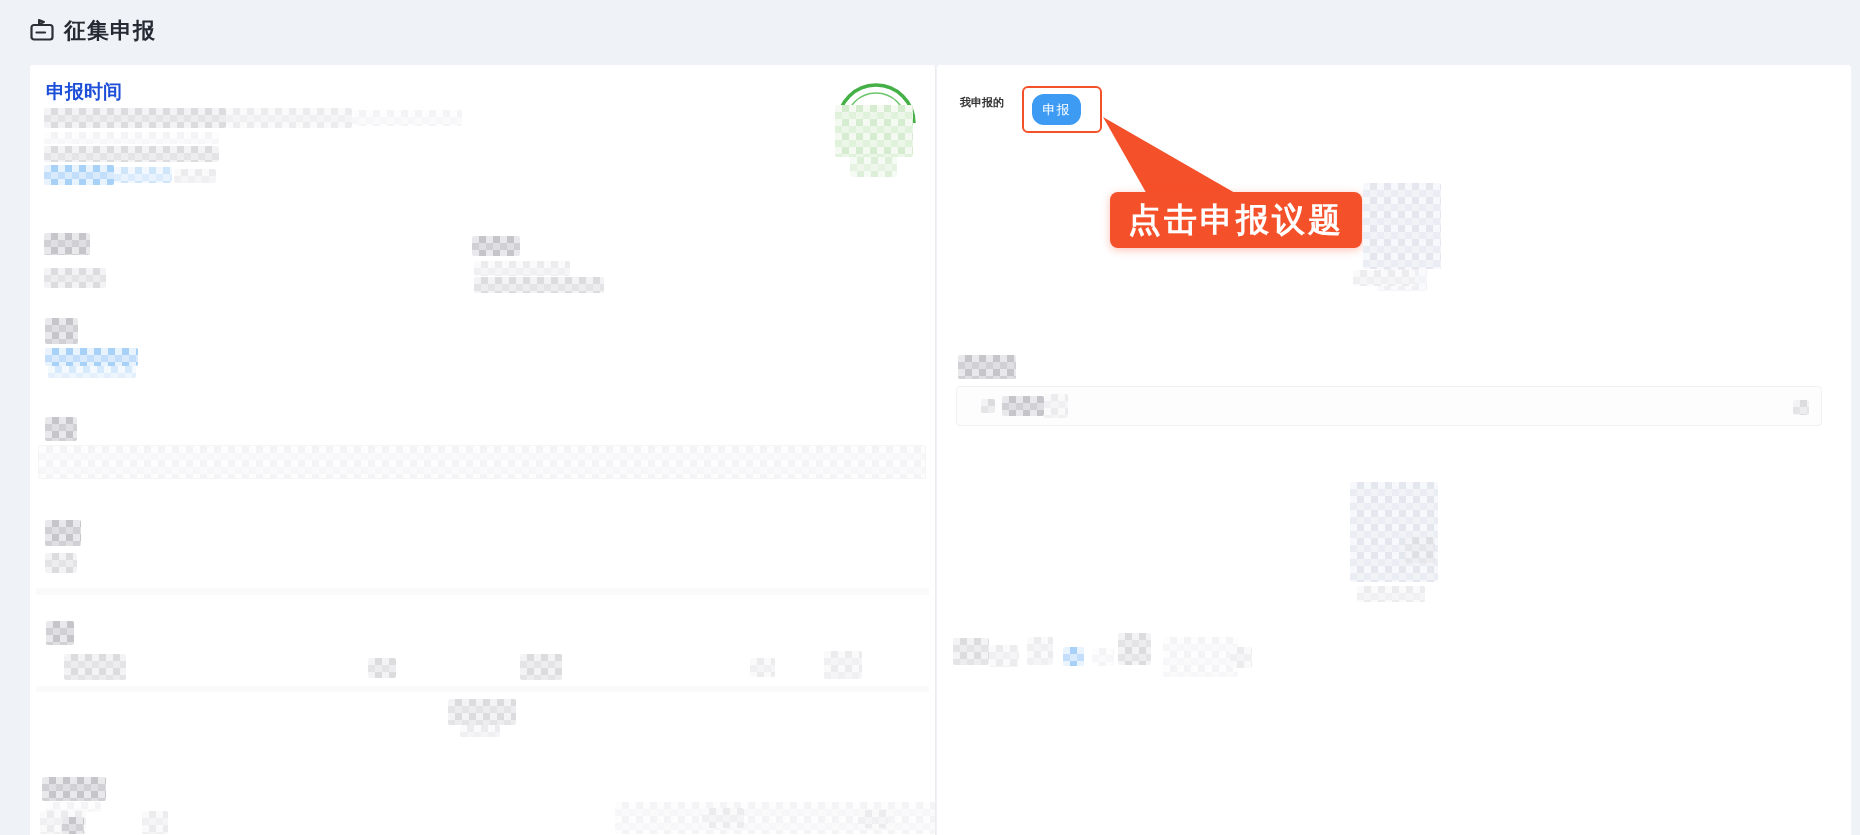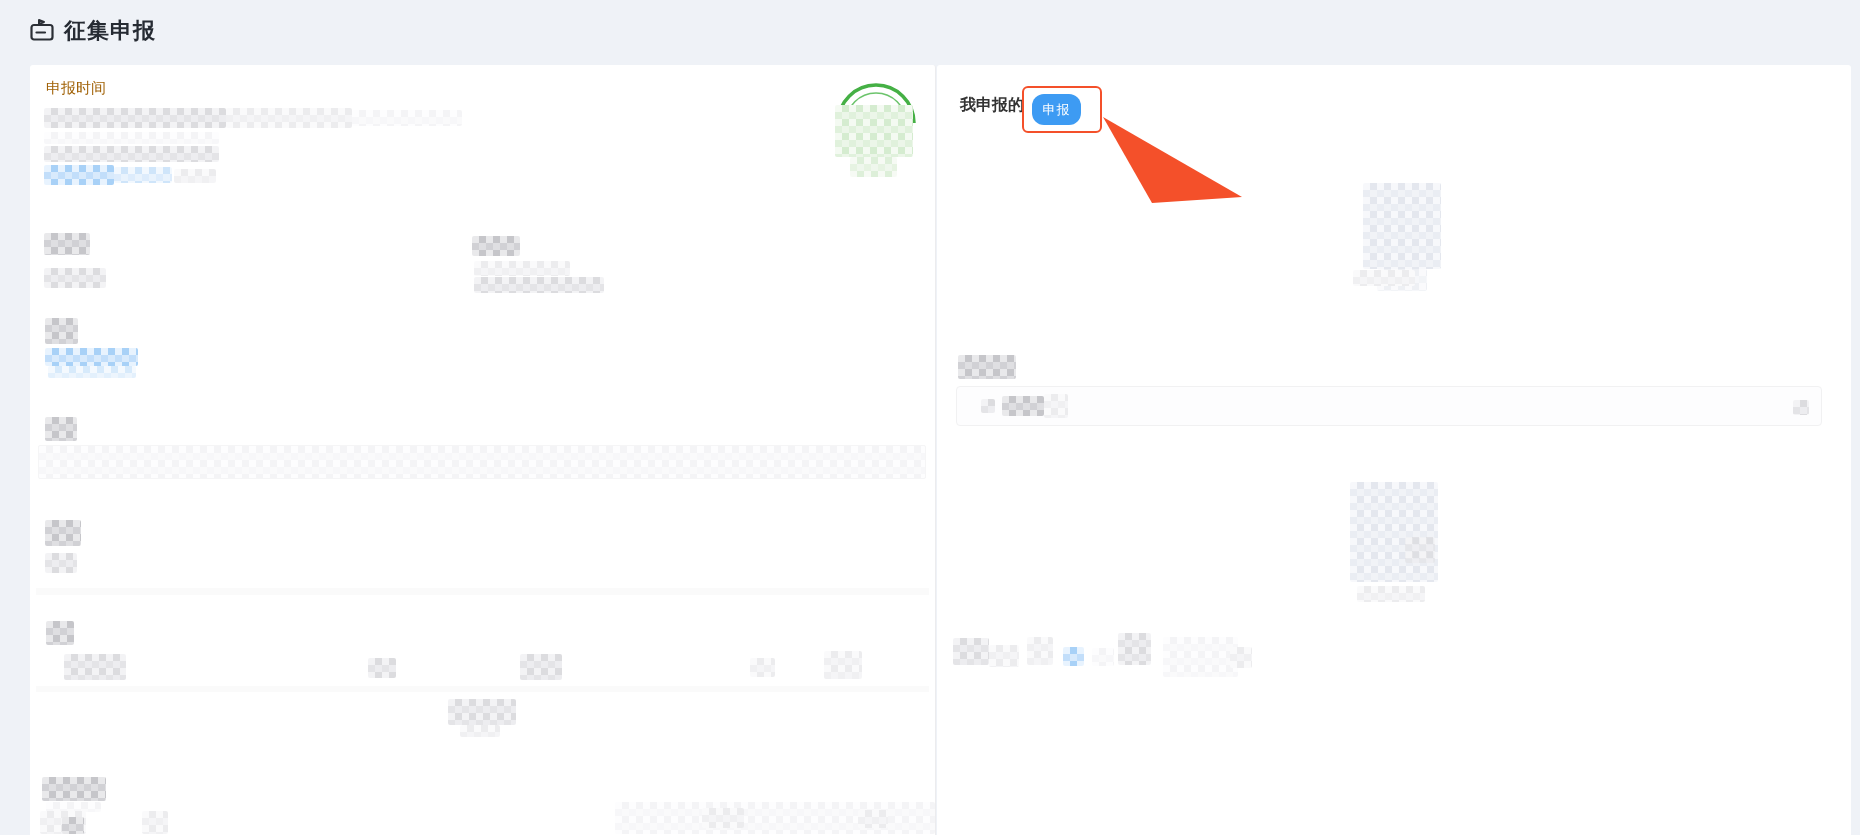--- a/index.html
+++ b/index.html
@@ -20,40 +20,40 @@
   
   .header{position:absolute;left:0;top:0;width:1564px;height:65px;}
   .page-title-wrap{position:absolute;left:28px;top:16px;display:flex;align-items:center;gap:8px;}
   .page-title{font-size:22px;font-weight:700;color:#262b33;letter-spacing:1px;}
   .hdr-icons{position:absolute;right:8px;top:4px;height:58px;}
 
   
   .panel{position:absolute;top:65px;bottom:0;background:#fff;border-radius:3px 3px 0 0;}
   .panel-left{left:30px;width:906px;border-right:1px solid #ececee;}
   .panel-right{left:937px;width:914px;}
-  .section-title{font-size:15px;font-weight:400;color:#a16207;}
+  .section-title{font-size:19px;font-weight:700;color:#1d4ed8;}
 
   
   .mosaic{
     position:absolute;
     background-size:14px 14px;
     border-radius:2px;
   }
   .m-dark   {background-image:conic-gradient(#c6c6ca 25%,#dfdfe2 0 50%,#d1d1d5 0 75%,#e9e9eb 0);}
   .m-mid    {background-image:conic-gradient(#dcdcdf 25%,#ededf0 0 50%,#e4e4e7 0 75%,#f3f3f5 0);}
   .m-light  {background-image:conic-gradient(#ececee 25%,#f5f5f7 0 50%,#f0f0f2 0 75%,#fafafb 0);}
   .m-faint  {background-image:conic-gradient(#f4f4f6 25%,#fafafb 0 50%,#f7f7f9 0 75%,#fdfdfe 0);}
   .m-blue   {background-image:conic-gradient(#a8d1f7 25%,#d8eafc 0 50%,#c2defa 0 75%,#e8f3fe 0);}
   .m-bluegray{background-image:conic-gradient(#e4e7ee 25%,#f1f3f7 0 50%,#eaedf3 0 75%,#f7f8fb 0);}
   .m-green  {background-image:conic-gradient(#d5ecd0 25%,#ecf6e9 0 50%,#e0f1dc 0 75%,#f4faf2 0);}
 
   .rule{position:absolute;background:#fafafa;}
 
   
-  .my-list-label{position:absolute;left:23px;top:30px;font-size:16px;font-weight:700;color:#333;}
+  .my-list-label{position:absolute;left:23px;top:30px;font-size:11px;font-weight:700;color:#333;}
   .declare-highlight{
     position:absolute;left:85px;top:21px;width:80px;height:47px;
     border:2px solid var(--callout-orange);border-radius:6px;background:#fff;
   }
   .declare-btn{
     position:absolute;left:8px;top:6px;width:49px;height:31px;
     background:var(--primary-blue);color:#fff;border:none;border-radius:12px;
     font-size:13px;font-family:inherit;cursor:pointer;letter-spacing:1px;
   }
   .callout{
@@ -159,20 +159,23 @@
   <div class="my-list-label">我申报的</div>
 
   <div class="declare-highlight">
     <button class="declare-btn">申报</button>
   </div>
 
   <svg class="callout-tail" viewBox="0 0 170 92">
     <polygon points="13,2 152,82 62,88" fill="var(--callout-orange)"></polygon>
   </svg>
 
+  <div class="callout">
+    <span>点击申报议题</span>
+  </div>
 
   <div class="mosaic m-bluegray" style="left:426px;top:118px;width:78px;height:86px;"></div>
   <div class="mosaic m-bluegray" style="left:440px;top:204px;width:50px;height:22px;opacity:.6;"></div>
   <div class="mosaic m-light" style="left:416px;top:205px;width:62px;height:16px;"></div>
 
   <div class="mosaic m-dark" style="left:21px;top:290px;width:58px;height:24px;"></div>
   <div class="search-box">
     <div class="mosaic m-mid" style="left:24px;top:12px;width:14px;height:14px;"></div>
     <div class="mosaic m-dark" style="left:45px;top:9px;width:42px;height:20px;"></div>
     <div class="mosaic m-light" style="left:87px;top:7px;width:24px;height:24px;"></div>

